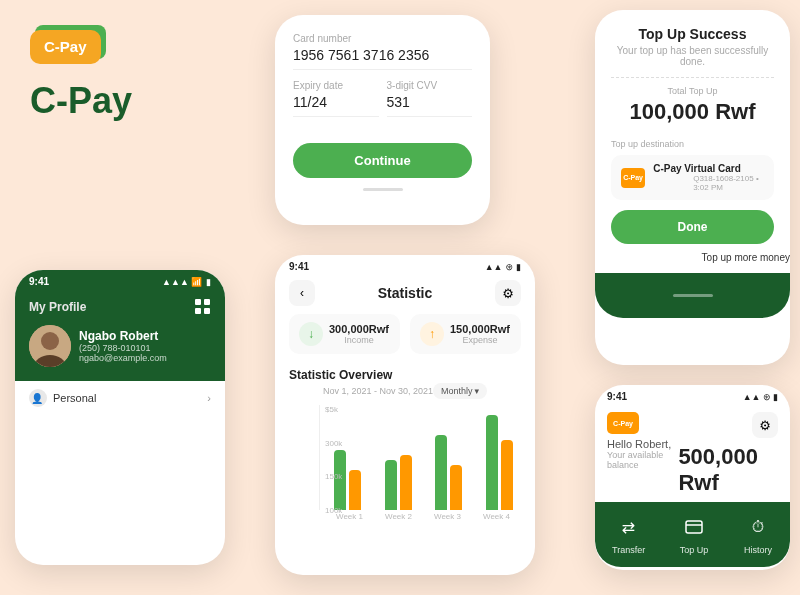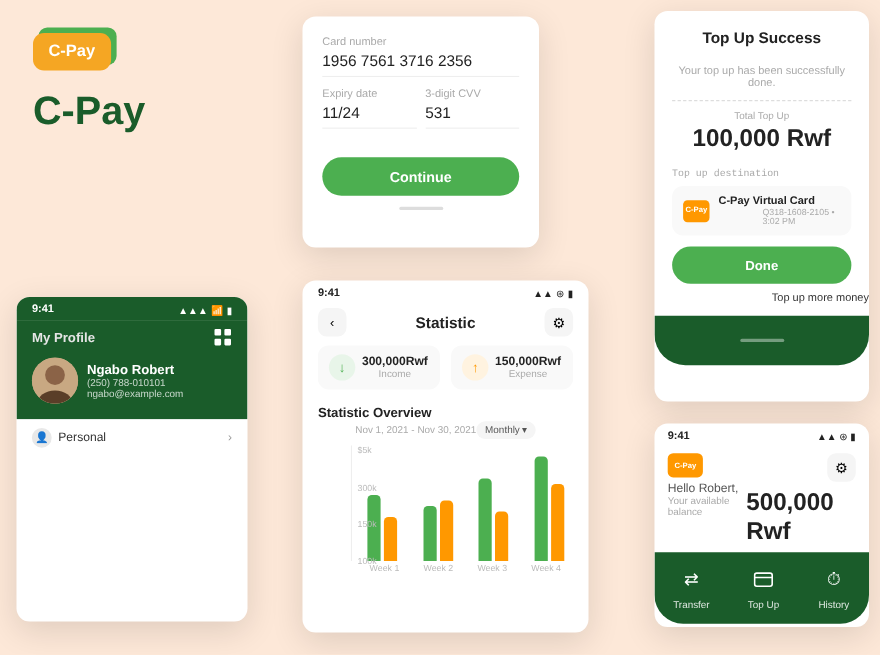--- a/index.html
+++ b/index.html
@@ -44,21 +44,21 @@
     }
     .brand-name {
       font-size: 36px;
       font-weight: 800;
       color: #1a5c2a;
     }
 
     
     .phone {
       background: white;
-      border-radius: 12px;
+      border-radius: 28px;
       overflow: hidden;
       position: absolute;
       box-shadow: 0 8px 30px rgba(0,0,0,0.12);
     }
 
     
     .phone-profile {
       width: 210px;
       height: 295px;
       left: 15px;
@@ -421,21 +421,21 @@
       background: white;
     }
     .success-header {
       padding: 16px 16px 10px;
       text-align: center;
     }
     .success-title {
       font-size: 14px;
       font-weight: 700;
       color: #222;
-      margin-bottom: 17px;
+      margin-bottom: 3px;
     }
     .success-subtitle {
       font-size: 10px;
       color: #aaa;
     }
     .success-divider {
       border: none;
       border-top: 1px dashed #ddd;
       margin: 0 16px 8px;
     }
@@ -453,21 +453,20 @@
       font-weight: 800;
       color: #222;
     }
     .topup-dest-section {
       padding: 4px 16px 10px;
     }
     .dest-label {
       font-size: 9px;
       color: #aaa;
       margin-bottom: 6px;
-      font-family: Liberation Mono, monospace;
     }
     .dest-card {
       background: #f9f9f9;
       border-radius: 10px;
       padding: 8px 10px;
       display: flex;
       align-items: center;
       gap: 8px;
     }
     .dest-logo {

